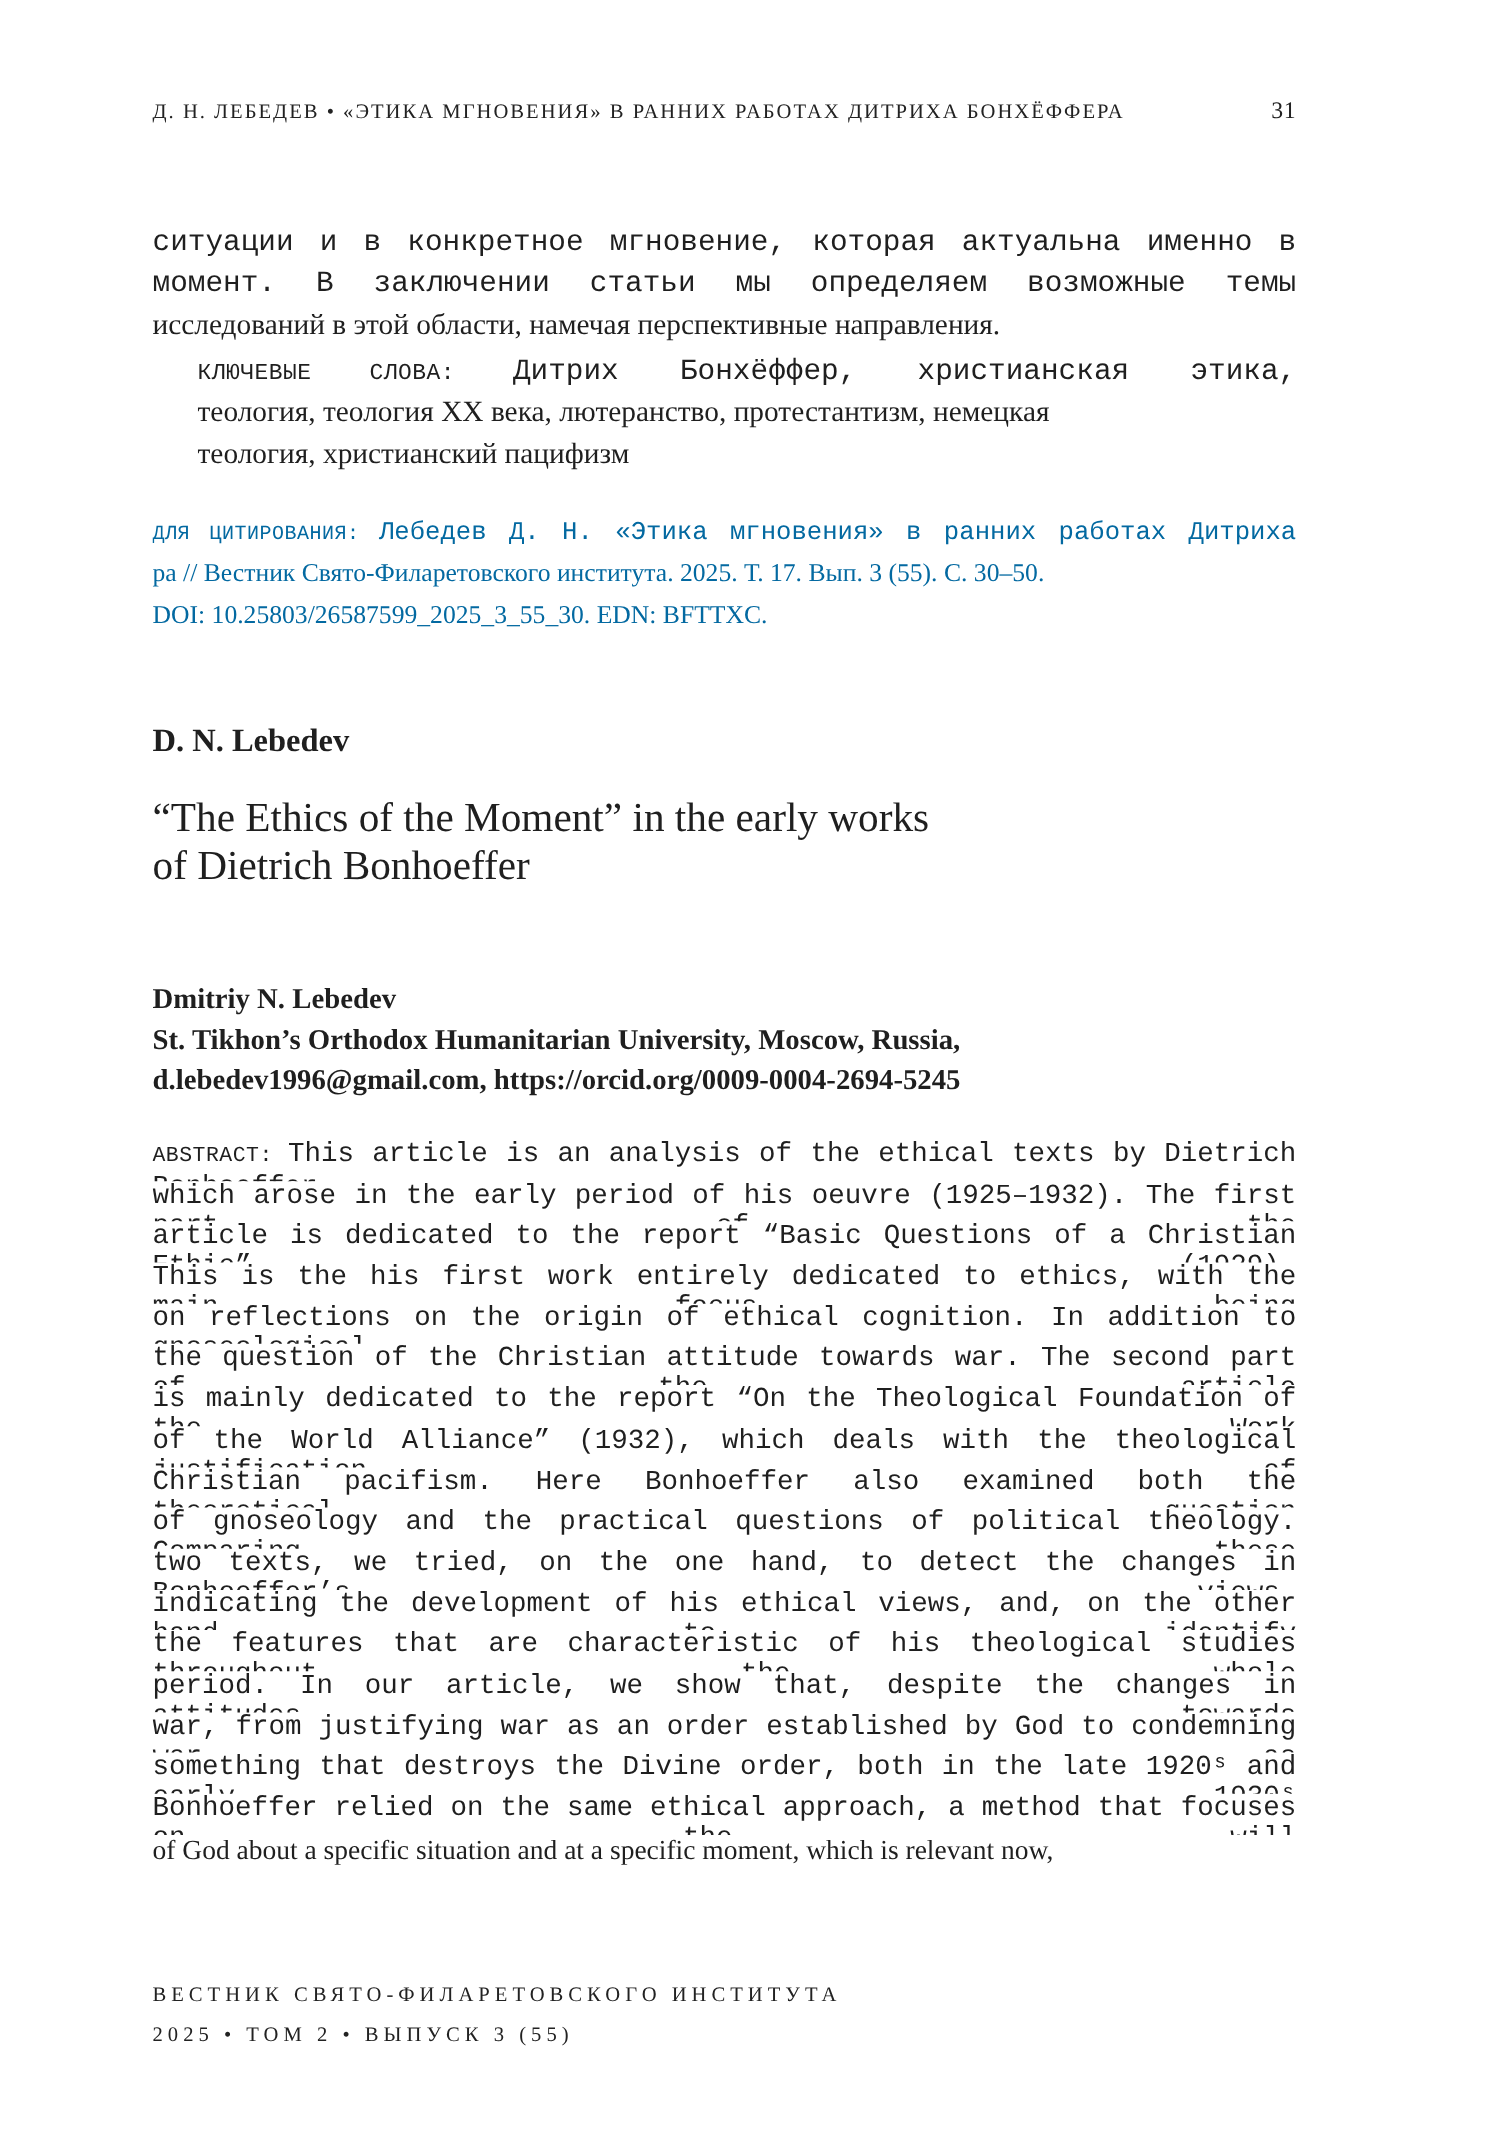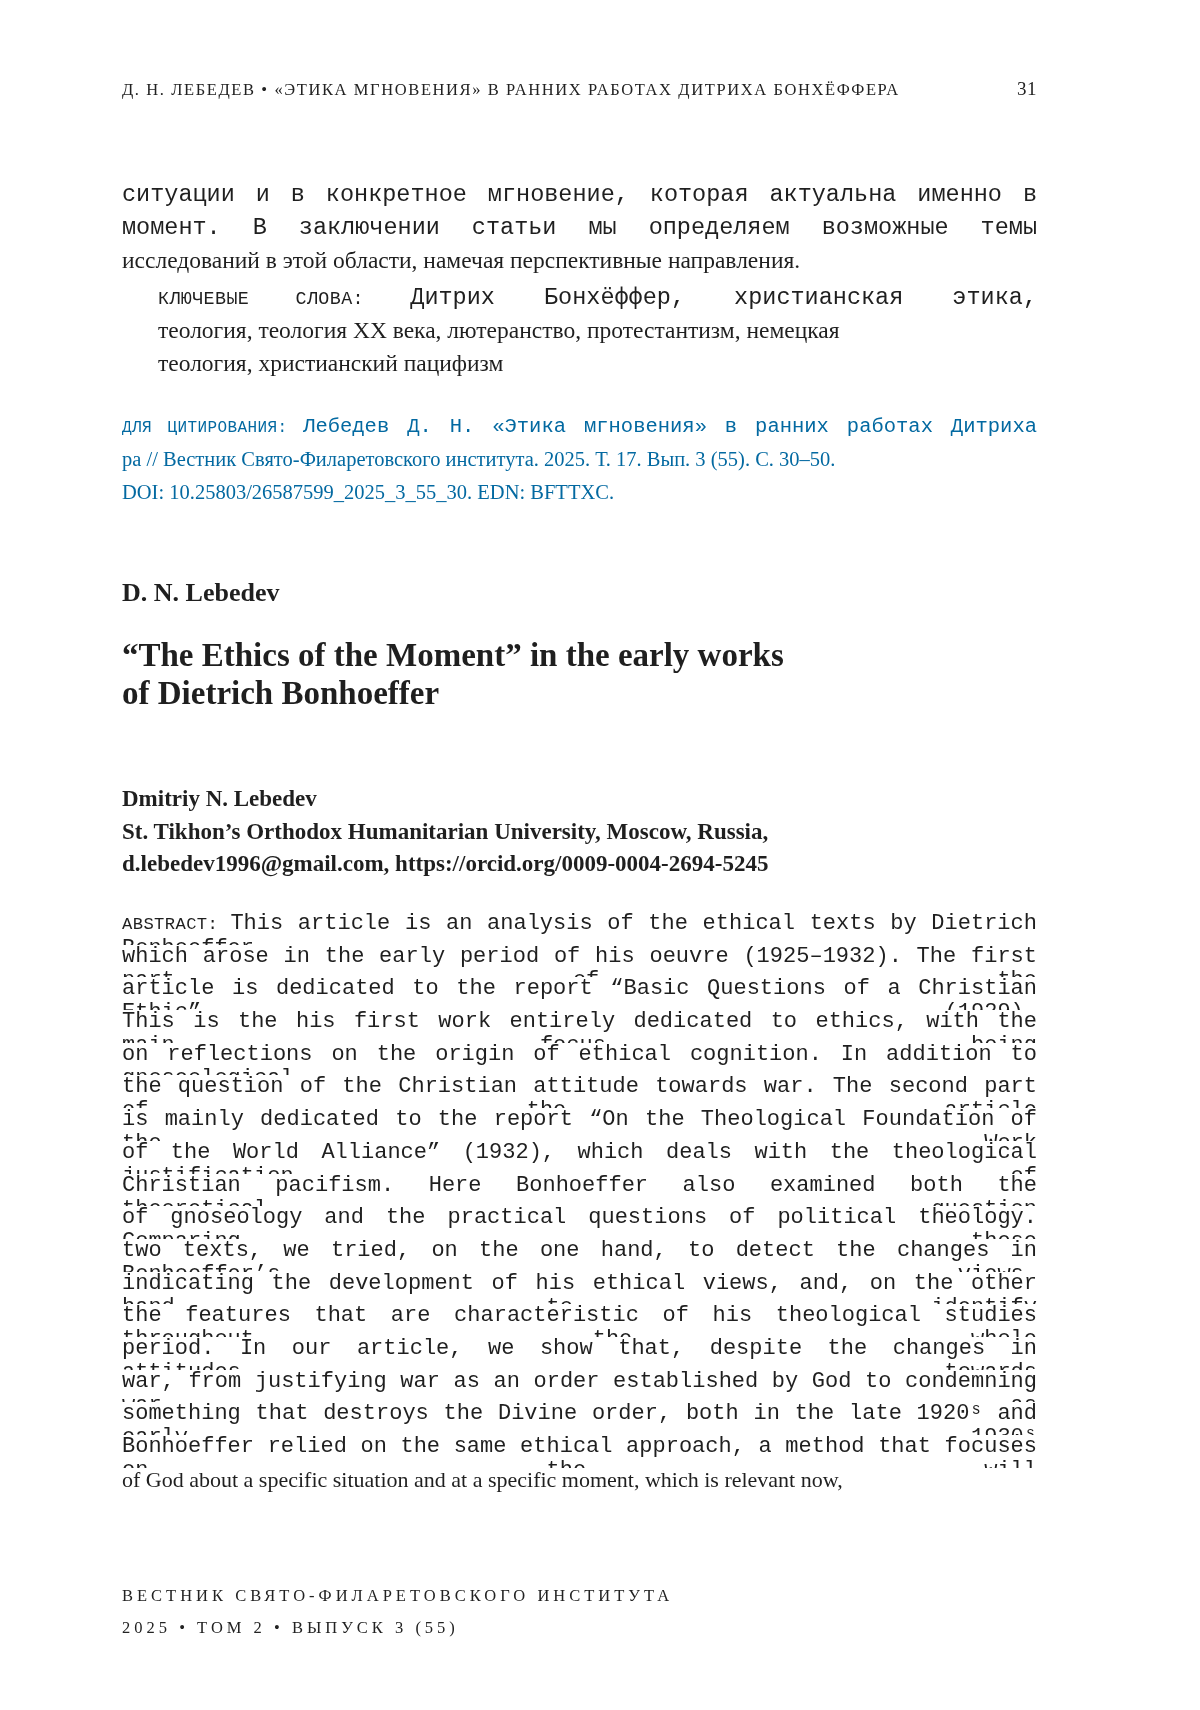--- a/index.html
+++ b/index.html
@@ -46,21 +46,21 @@
   .sc { font-size: 0.78em; letter-spacing: 0.4px; }
 
   
   .citation { top: 410px; font-size: 20.5px; color: #0369a1; }
   .citation .line { line-height: 33px; height: 33px; }
 
   
   .author-name { top: 578px; font-size: 26px; font-weight: bold; }
 
   
-  .title-en { top: 636px; font-size: 33px; line-height: 38px; font-weight: 700; }
+  .title-en { top: 636px; font-size: 33px; line-height: 38px; font-weight: 400; }
 
   
   .affiliation { top: 783px; font-size: 23px; font-weight: bold; line-height: 32.5px; }
 
   
   .abstract { top: 912px; font-size: 22px; }
   .abstract .line { line-height: 24px; height: 32.7px; }
 
   
   .footer-journal { top: 1586px; font-size: 16.5px; letter-spacing: 4px; color: #222; }

